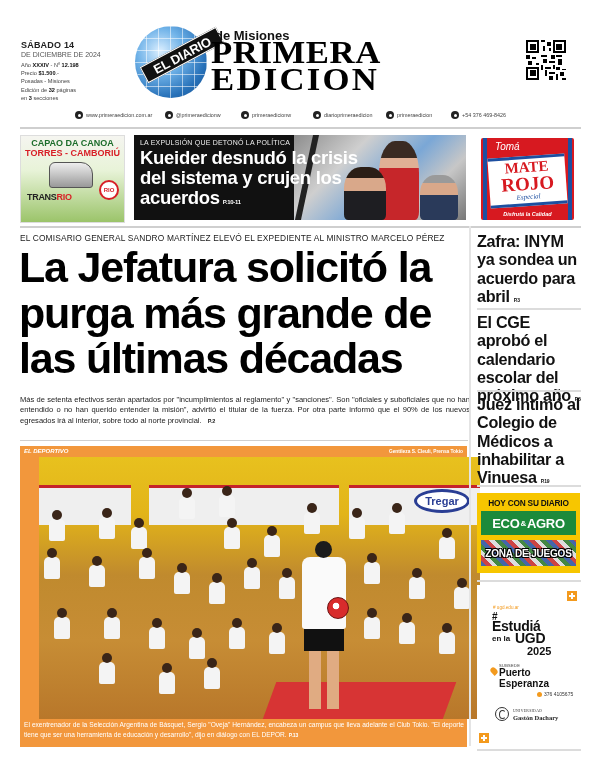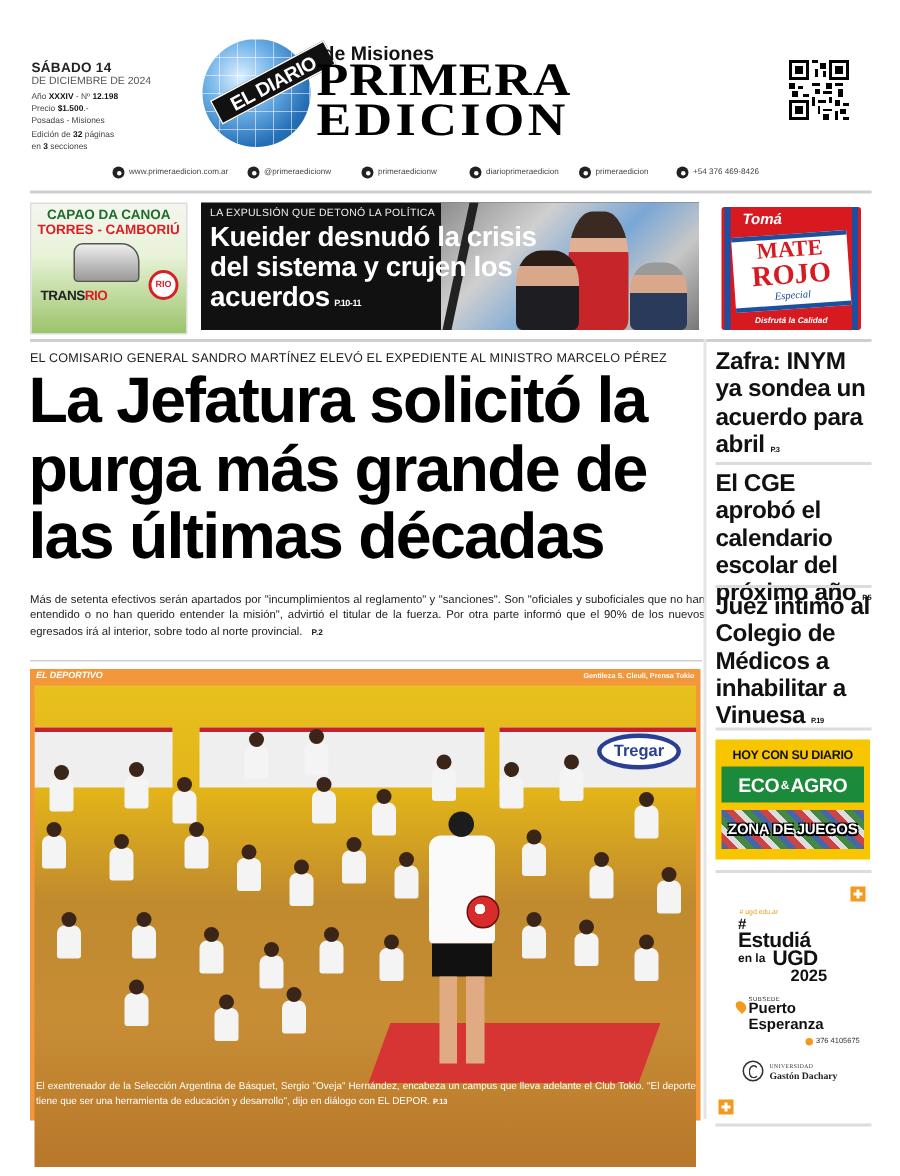--- a/index.html
+++ b/index.html
@@ -65,39 +65,39 @@
   .promo-crack { position: absolute; left: 170px; top: 0; width: 6px; height: 85px; background: #222; transform: skewX(-12deg); }
   .promo-fig { position: absolute; border-radius: 40% 40% 10% 10%; }
   .promo-kicker { position: absolute; left: 6px; top: 4px; font-size: 7px; color: #eee; letter-spacing: 0.2px; }
   .promo-title { position: absolute; left: 6px; top: 13px; width: 220px; font-weight: bold; font-size: 18.5px; line-height: 20px; color: #fff; letter-spacing: -0.3px; }
   .promo-page { font-size: 6px; font-weight: bold; color: #fff; margin-left: 3px; }
 
   .ad-mate { position: absolute; left: 475px; top: 135px; width: 105px; height: 88px; background: #fff; }
   .ad-mate .mate-inner { position: absolute; left: 6px; top: 3px; width: 93px; height: 82px; background: #d71920; border-radius: 2px; }
   .ad-mate .mate-blue { position: absolute; left: 2px; top: 0; width: 4px; height: 82px; background: #1d4fa0; }
   .ad-mate .mate-blue.r { left: auto; right: 2px; }
-  .ad-mate .toma { position: absolute; left: 14px; top: 3px; font-weight: bold; font-style: italic; font-size: 10px; color: #fff; }
+  .ad-mate .toma { position: absolute; left: 14px; top: 3px; font-weight: normal; font-style: italic; font-size: 10px; color: #fff; }
   .ad-mate .mate-label { position: absolute; left: 8px; top: 18px; width: 77px; height: 50px; background: #fff; border-top: 3px solid #1d4fa0; border-bottom: 3px solid #1d4fa0; transform: rotate(-4deg); }
   .ad-mate .mate-word { position: absolute; left: 0; right: 0; text-align: center; font-family: "Liberation Serif", serif; font-weight: bold; color: #d71920; }
   .ad-mate .mate-w1 { top: 1px; font-size: 15px; line-height: 15px; }
   .ad-mate .mate-w2 { top: 15px; font-size: 19px; line-height: 19px; }
   .ad-mate .mate-w3 { position: absolute; left: 0; right: 0; top: 34px; text-align: center; font-style: italic; font-size: 7px; color: #1d4fa0; font-family: "Liberation Serif", serif; }
   .ad-mate .disfruta { position: absolute; left: 0; right: 0; bottom: 3px; text-align: center; font-size: 5.5px; font-style: italic; color: #fff; font-weight: bold; }
 
   
   .kicker { position: absolute; left: 20px; top: 233px; width: 448px; font-size: 8.4px; color: #222; letter-spacing: 0.15px; white-space: nowrap; }
   .headline { position: absolute; left: 19px; top: 245px; width: 452px; font-weight: bold; font-size: 43px; line-height: 45.5px; letter-spacing: -1.2px; color: #000; }
   .lead { position: absolute; left: 20px; top: 395px; width: 450px; font-size: 7.55px; line-height: 10.3px; color: #222; text-align: justify; }
   .lead .pg { font-weight: bold; font-size: 5.5px; margin-left: 6px; }
 
   
   .sport { position: absolute; left: 20px; top: 446px; width: 447px; height: 301px; background: #f2973c; }
   .sport-section { position: absolute; left: 4px; top: 2px; font-size: 6px; font-weight: bold; font-style: italic; color: #fff; }
   .sport-credit { position: absolute; right: 4px; top: 3px; font-size: 4.8px; font-weight: bold; color: #fff; }
-  .sport-photo { position: absolute; left: 3px; top: 11px; width: 441px; height: 321px; overflow: hidden;
+  .sport-photo { position: absolute; left: 19px; top: 11px; width: 441px; height: 262px; overflow: hidden;
                  background: linear-gradient(180deg, #e8c11e 0%, #e2b419 22%, #c08a2e 45%, #c78d35 70%, #b8772a 100%); text-align: center; }
   .banner-white { position: absolute; top: 28px; height: 40px; background: #efefef; border-top: 3px solid #c5232b; }
   .kid { position: absolute; width: 16px; height: 22px; background: #f4f4f4; border-radius: 5px 5px 2px 2px; }
   .kid::before { content: ""; position: absolute; left: 3px; top: -9px; width: 10px; height: 10px; border-radius: 50%; background: #3a2518; }
   .coach { position: absolute; left: 263px; top: 100px; width: 44px; height: 72px; background: #fafafa; border-radius: 8px 8px 3px 3px; }
   .coach::before { content: ""; position: absolute; left: 13px; top: -16px; width: 17px; height: 17px; border-radius: 50%; background: #1c1c1c; }
   .coach-shorts { position: absolute; left: 265px; top: 172px; width: 40px; height: 22px; background: #111; }
   .coach-legs { position: absolute; left: 270px; top: 194px; width: 30px; height: 58px; background: linear-gradient(90deg,#e0ab82 0 40%, transparent 40% 60%, #e0ab82 60%); }
   .ball { position: absolute; left: 288px; top: 140px; width: 22px; height: 22px; border-radius: 50%; background: radial-gradient(circle at 40% 40%, #ffffff 0 20%, #d82c2c 21% 100%); border: 1px solid #6a1010; }
   .tregar { position: absolute; left: 375px; top: 32px; width: 56px; height: 24px; border-radius: 50%; background: #fff; border: 3px solid #2a3e94;

